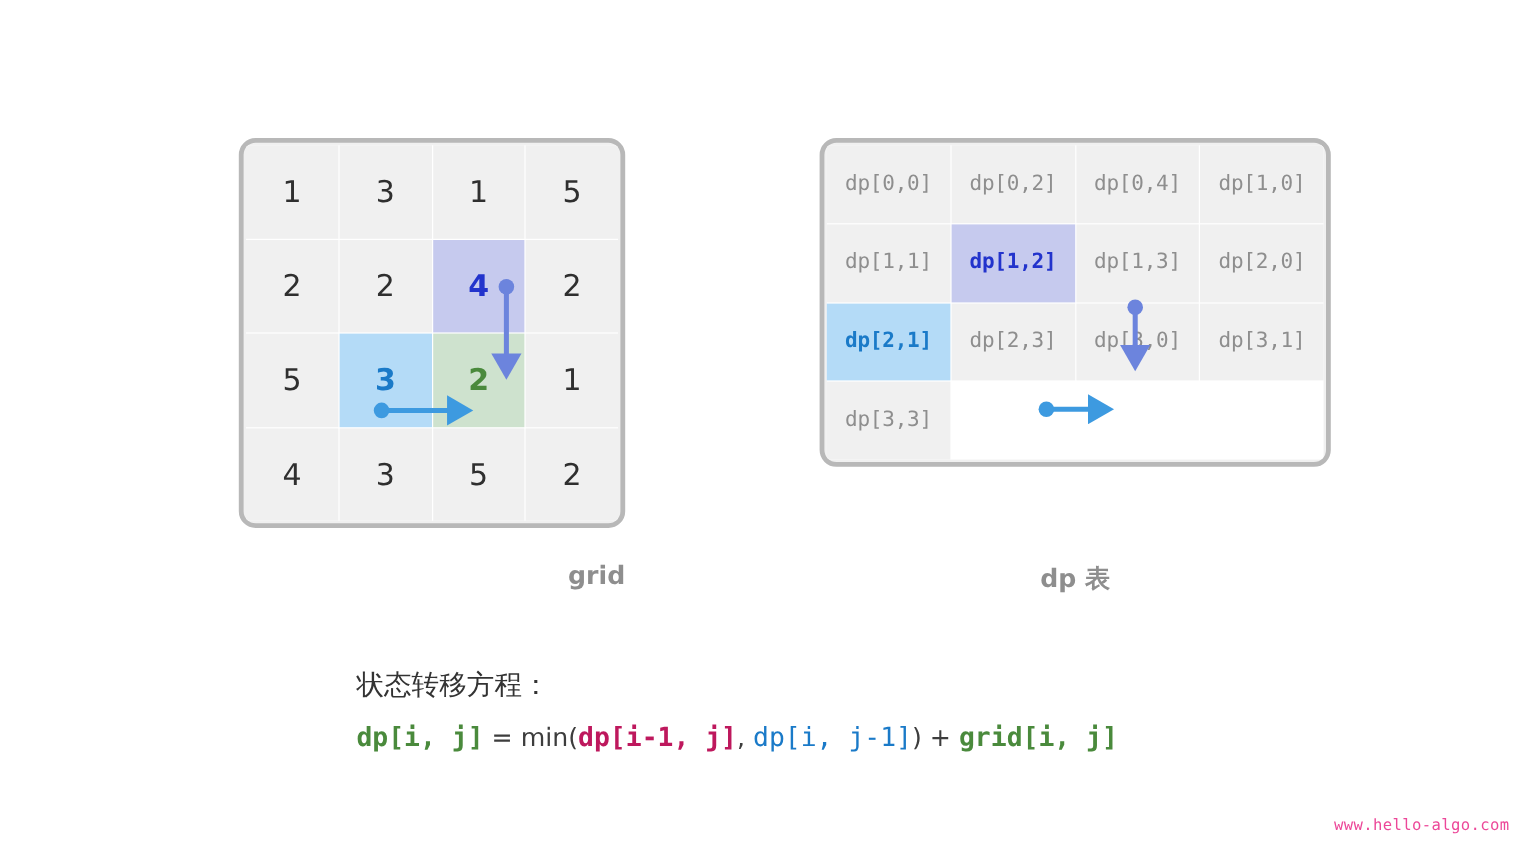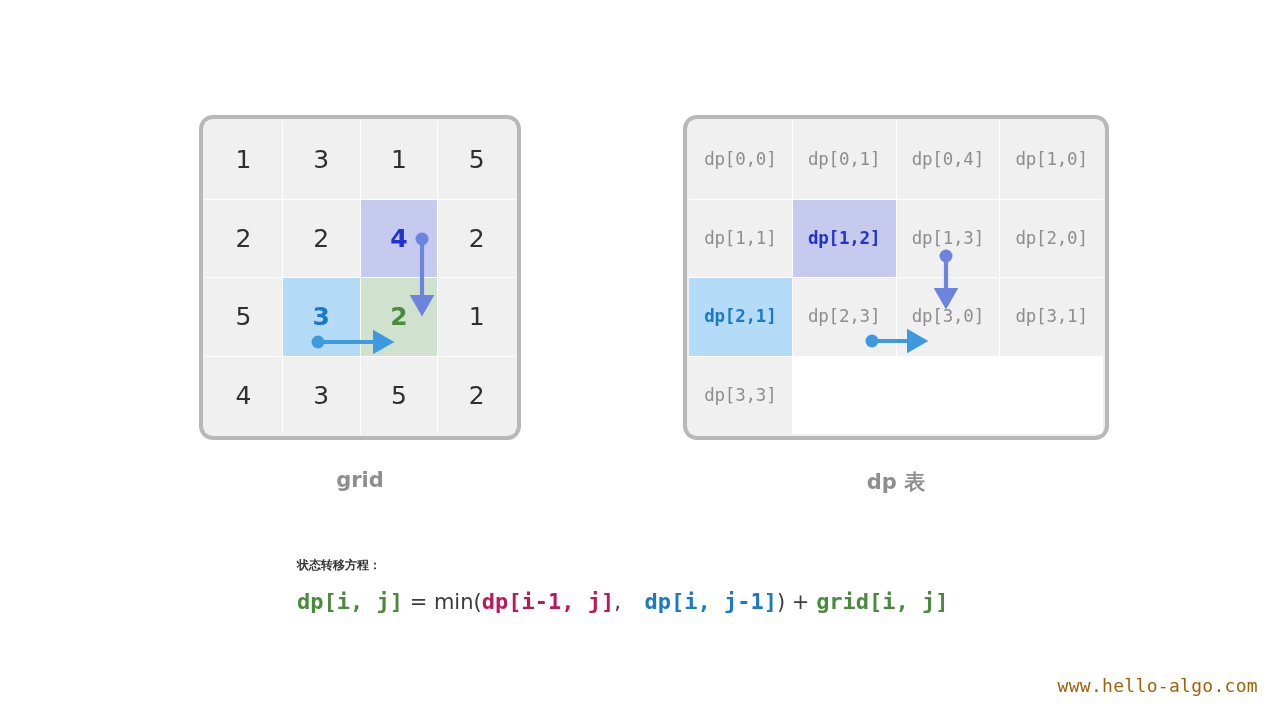--- a/index.html
+++ b/index.html
@@ -20,21 +20,21 @@
   .table-frame {
     position: absolute;
     box-sizing: border-box;
     border: 4px solid #b8b8b8;
     border-radius: 14px;
     background: #f0f0f0;
     overflow: hidden;
     padding: 2px;
   }
   #grid-frame  { left: 199px; top: 115px; width: 322px; height: 325px; }
-  #dp-frame    { left: 683px; top: 115px; width: 426px; height: 325px; }
+  #dp-frame    { left: 683px; top: 115px; width: 426px; height: 274px; }
 
   .table-inner {
     width: 100%;
     height: 100%;
     display: grid;
     grid-template-columns: repeat(4, 1fr);
     grid-template-rows: repeat(4, 1fr);
     background: #ffffff;
     gap: 1px;
   }
@@ -91,58 +91,58 @@
   
   .caption {
     position: absolute;
     font-family: "DejaVu Sans", sans-serif;
     font-weight: bold;
     font-size: 21px;
     color: #8e8e8e;
     text-align: center;
     white-space: nowrap;
   }
-  #grid-caption { left: 199px; top: 468px; width: 322px; }
+  #grid-caption { left: 199px; top: 468px; width: 322px; text-align: right; }
   #dp-caption   { left: 683px; top: 468px; width: 426px; }
 
   
   #formula-block {
     position: absolute;
     left: 297px;
     top: 558px;
   }
   #formula-title {
     font-family: "DejaVu Sans", sans-serif;
-    font-weight: bold;
-    font-size: 12px;
+    font-weight: normal;
+    font-size: 23px;
     color: #333333;
     line-height: 1.2;
     margin-bottom: 17px;
     white-space: nowrap;
   }
   #formula-line {
     font-family: "DejaVu Sans Mono", monospace;
     font-size: 22px;
     line-height: 1.2;
     white-space: nowrap;
     color: #3d3d3d;
   }
   #formula-line .t-green { color: #4a8a3c; font-weight: bold; }
   #formula-line .t-dblue { color: #be185d; font-weight: bold; }
-  #formula-line .t-lblue { color: #1a7ac8; font-weight: bold; margin-left: 17px; }
+  #formula-line .t-lblue { color: #1a7ac8; font-weight: normal; }
   #formula-line .t-plain { color: #3d3d3d; font-weight: normal; font-family: "DejaVu Sans", sans-serif; font-size: 21px; }
 
   
   #watermark {
     position: absolute;
     right: 22px;
     bottom: 24px;
     font-family: "DejaVu Sans Mono", monospace;
-    font-size: 18px;
-    color: #a16207;
+    font-size: 13px;
+    color: #ec4899;
     letter-spacing: 0.3px;
     white-space: nowrap;
   }
 </style>
 </head>
 <body>
 
 <div class="table-frame" id="grid-frame">
   <div class="table-inner">
     <div class="cell">
@@ -198,21 +198,21 @@
       </div>
   </div>
 </div>
 
 <div class="table-frame" id="dp-frame">
   <div class="table-inner">
     <div class="cell">
         <span class="lbl">dp[0,0]</span>
       </div>
     <div class="cell">
-        <span class="lbl">dp[0,1]</span>
+        <span class="lbl">dp[0,2]</span>
       </div>
     <div class="cell">
         <span class="lbl">dp[0,4]</span>
       </div>
 
     <div class="cell">
         <span class="lbl">dp[1,0]</span>
       </div>
     <div class="cell">
         <span class="lbl">dp[1,1]</span>

